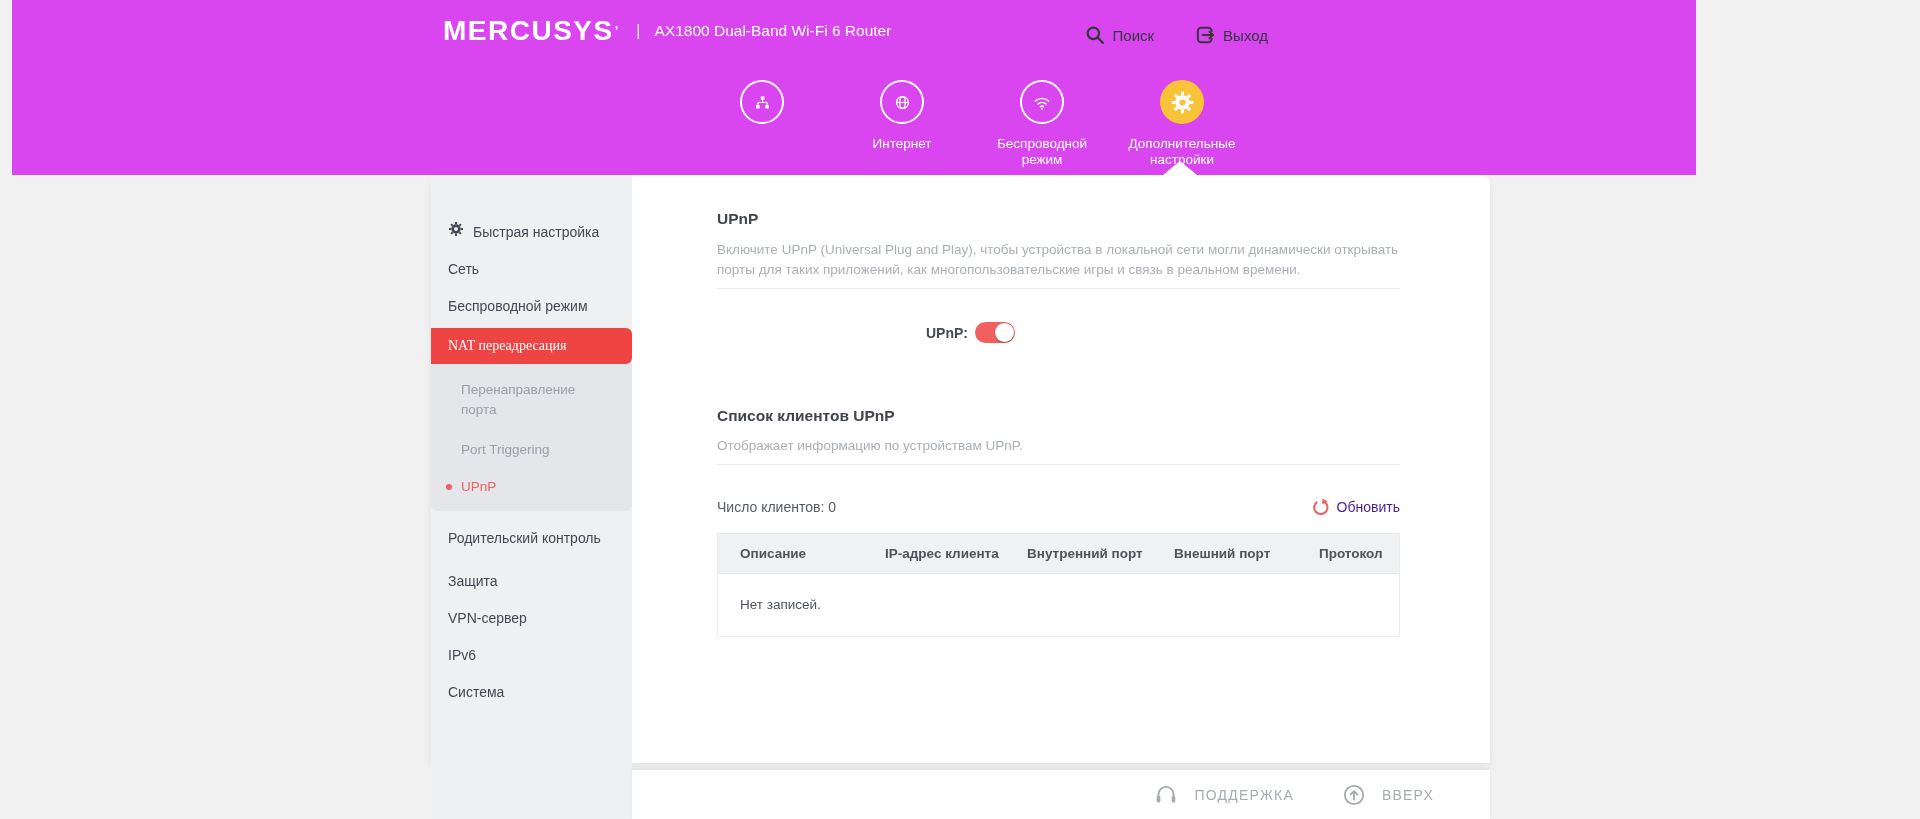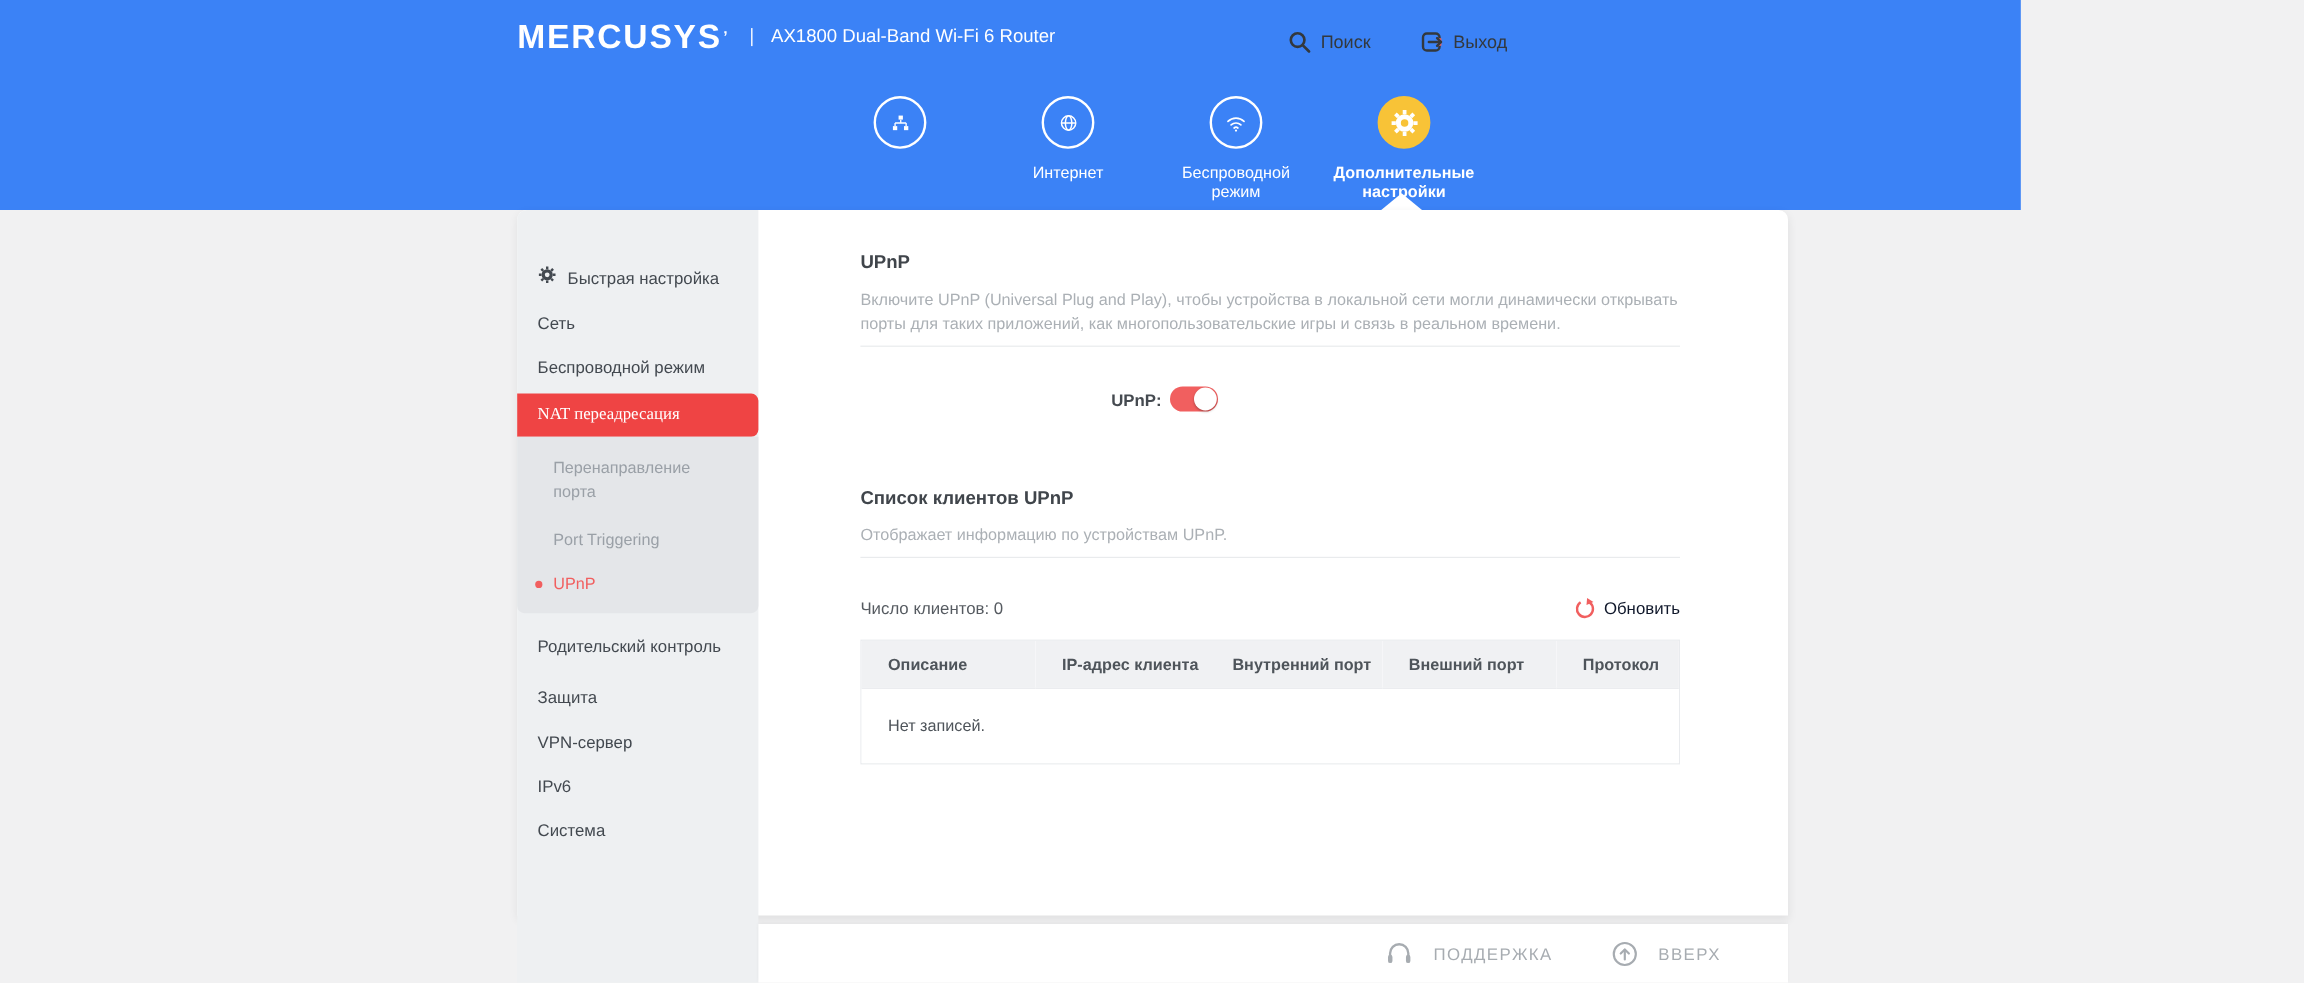--- a/index.html
+++ b/index.html
@@ -7,22 +7,22 @@
   body {
     font-family:"Liberation Sans", sans-serif;
     background:#f1f1f2;
     overflow:hidden;
     position:relative;
   }
   .page { position:relative; width:1920px; height:819px; }
 
   
   .header {
-    position:absolute; left:0; top:0; width:1684px; height:175px;
-    background:#3b82f6;
+    position:absolute; left:12px; top:0; width:1684px; height:175px;
+    background:#d946ef;
   }
   .brand { position:absolute; left:431px; top:16px; display:flex; align-items:center; }
   .logo {
     color:#fff; font-size:28px; font-weight:700; letter-spacing:1.5px; line-height:30px;
   }
   .logo-mark { color:#fff; font-size:13px; font-weight:700; vertical-align:top; line-height:14px; margin-left:1px; }
   .brand .sep { color:#ffffff; font-size:16px; margin:0 14px 0 18px; opacity:.9; font-weight:400; }
   .brand .router-title { color:#fff; font-size:15.5px; font-weight:400; }
 
   .header-actions { position:absolute; right:428px; top:24px; display:flex; align-items:center; gap:40px; }
@@ -32,21 +32,21 @@
   .top-nav { position:absolute; left:685px; top:80px; display:flex; align-items:flex-start; }
   .nav-item { display:flex; flex-direction:column; align-items:center; cursor:pointer; }
   .nav-item .circ {
     width:44px; height:44px; border-radius:50%;
     border:2px solid #ffffff; display:flex; align-items:center; justify-content:center;
   }
   .nav-item.active .circ { border-color:#f8c337; background:#f8c337; }
   .nav-item .lbl {
     margin-top:12px; color:#ffffff; font-size:13.5px; line-height:16px; text-align:center;
   }
-  .nav-item.active .lbl { font-weight:700; }
+  .nav-item.active .lbl { font-weight:400; }
   .nav-w1 { width:130px;gap:40px; } .nav-w2 { width:150px; } .nav-w3 { width:130px; } .nav-w4 { width:150px; }
 
   .pointer {
     position:absolute; left:1151px; top:161px; width:0; height:0;
     border-left:17px solid transparent; border-right:17px solid transparent;
     border-bottom:14px solid #ffffff;
   }
 
   
   .card-main {
@@ -97,21 +97,21 @@
     position:absolute; right:1px; top:1px; width:19px; height:19px; border-radius:50%;
     background:#ffffff; box-shadow:0 1px 2px rgba(0,0,0,.3);
   }
 
   .clients-head { margin-top:64px; }
   .clients-desc { margin-top:13px; line-height:16px; }
   .rule2 { margin-top:10px; }
 
   .count-row { margin-top:31px; display:flex; align-items:center; justify-content:space-between; height:22px; }
   .count-text { font-size:14px; color:#565b61; }
-  .refresh { display:flex; align-items:center; gap:6px; color:#0f172a; font-size:14px; cursor:pointer; }
+  .refresh { display:flex; align-items:center; gap:6px; color:#4c1d95; font-size:14px; cursor:pointer; }
   .refresh svg { display:block; }
 
   .table-wrap { margin-top:15px; border:1px solid #e9ebee; }
   table { width:100%; border-collapse:collapse; table-layout:fixed; }
   col.c1{width:145px;} col.c2{width:142px;} col.c3{width:147px;} col.c4{width:145px;} col.c5{width:102px;}
   thead th {
     background:#f0f1f3; height:39px; text-align:left; padding-left:22px;
     font-size:13.5px; font-weight:700; color:#4e545a; border-bottom:1px solid #e6e8eb;
     white-space:nowrap; overflow:hidden;
   }

